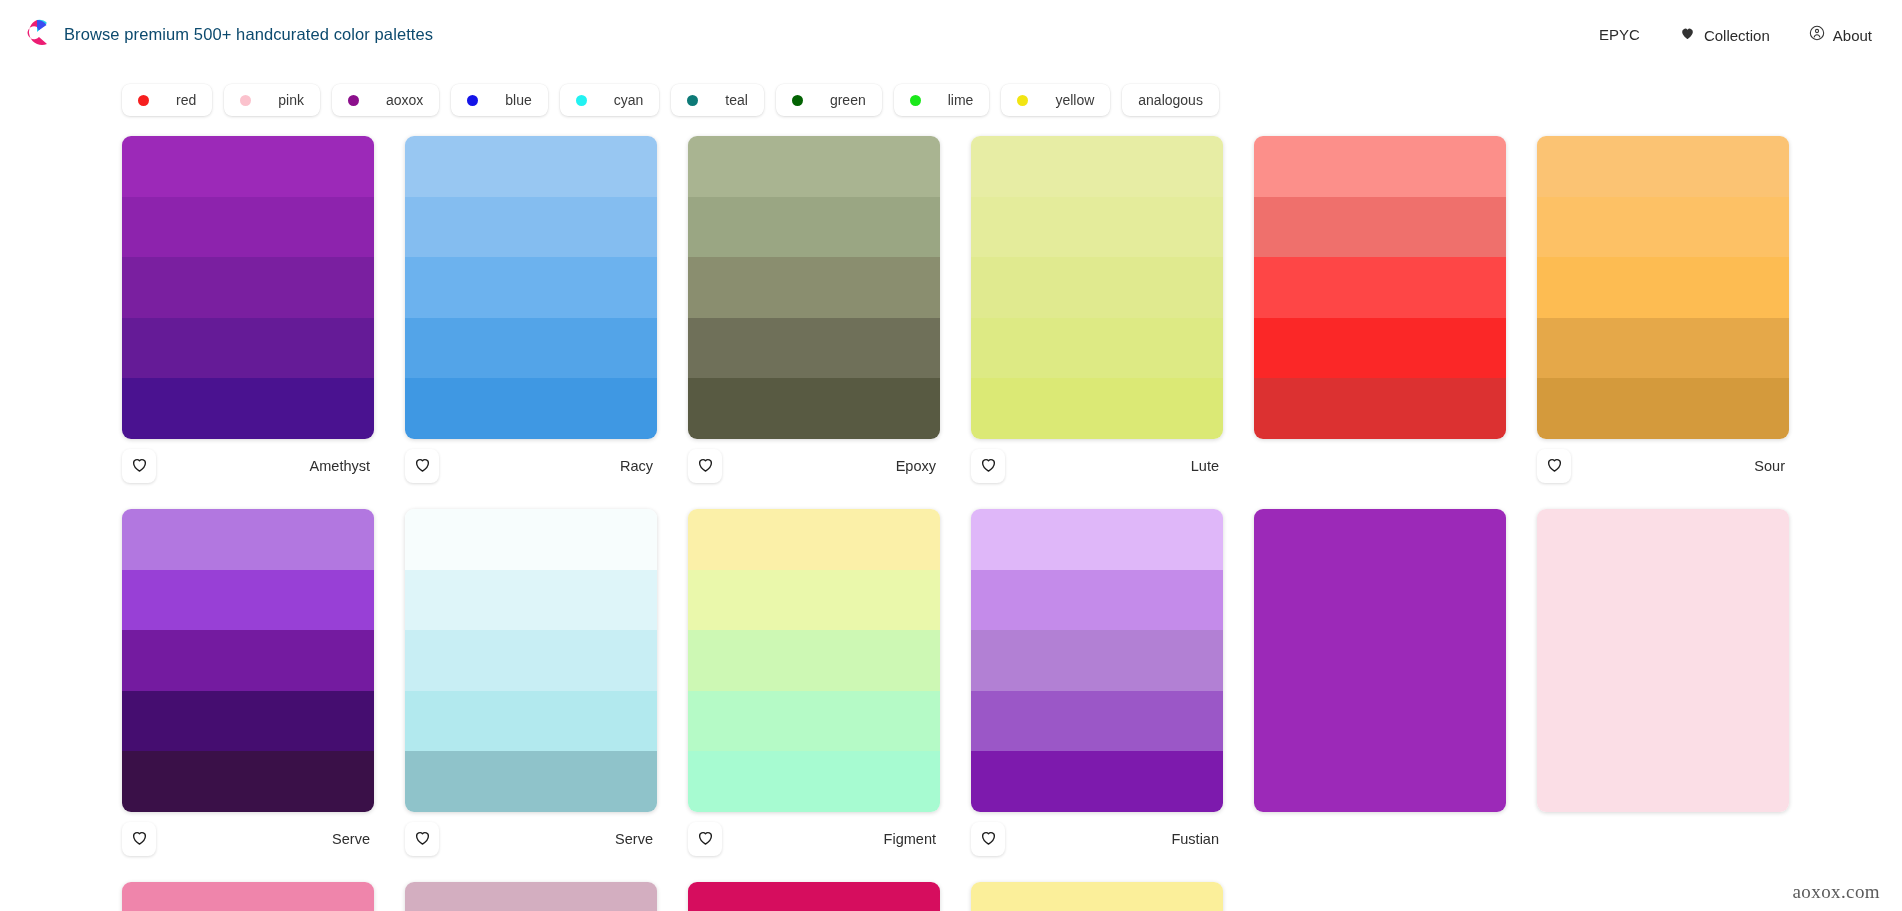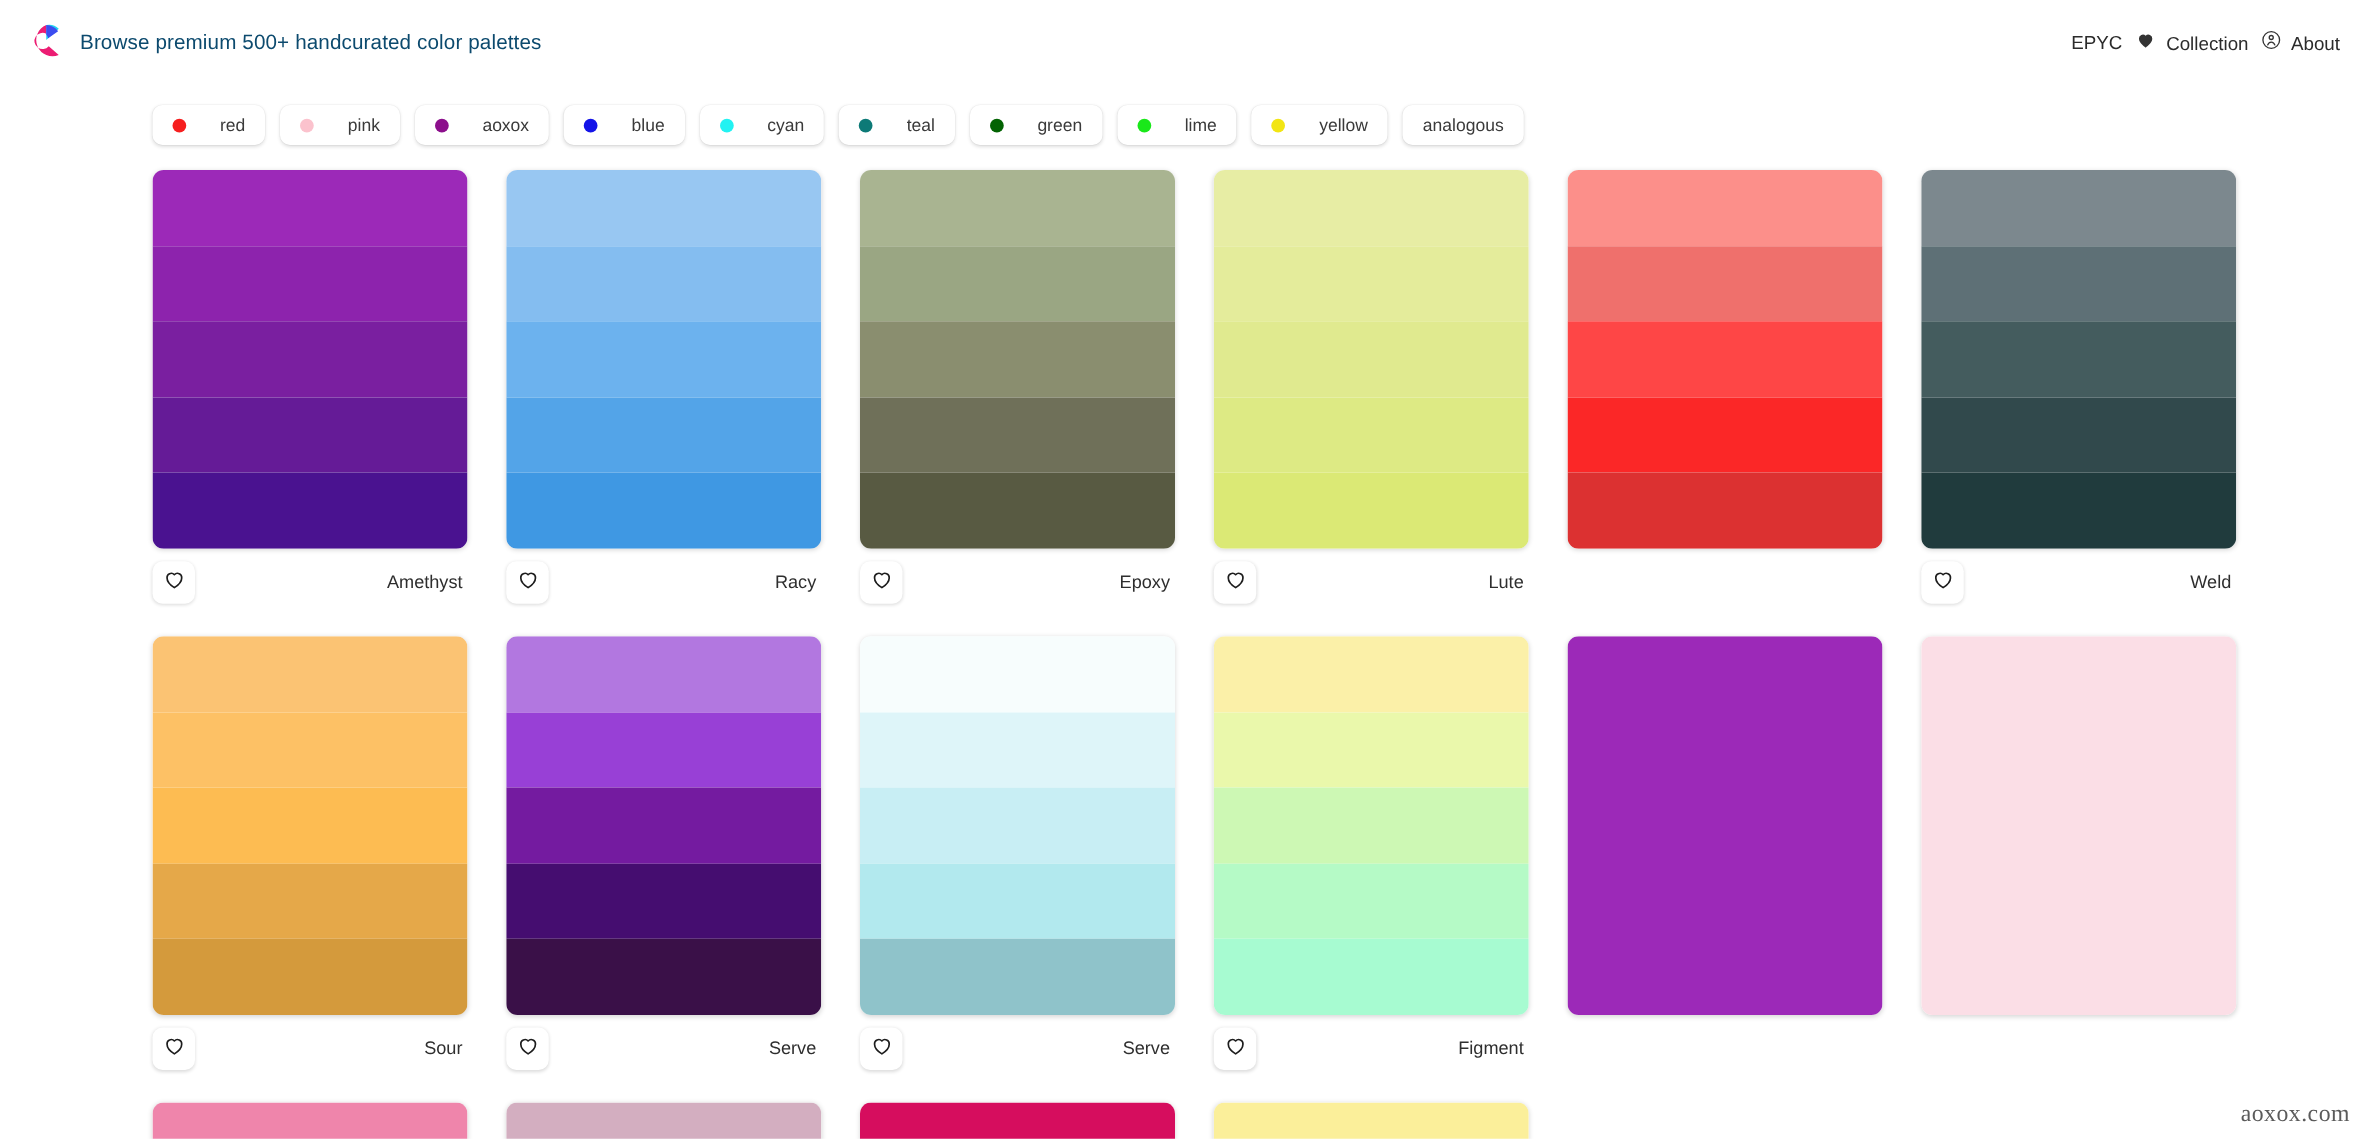--- a/index.html
+++ b/index.html
@@ -34,21 +34,21 @@
   .brand-title {
     font-size: 16.5px;
     color: #0c4a6e;
     letter-spacing: 0.1px;
     white-space: nowrap;
   }
   .nav {
     margin-left: auto;
     display: flex;
     align-items: center;
-    gap: 10px;
+    gap: 39px;
     font-size: 15px;
     color: #2b2b2b;
   }
   .nav-item {
     display: flex;
     align-items: flex-end;
     gap: 8px;
     cursor: pointer;
     white-space: nowrap;
   }
@@ -291,37 +291,20 @@
       <div class="swatches">
         <div class="swatch" style="background: rgb(252, 143, 138);"></div>
         <div class="swatch" style="background: rgb(239, 112, 108);"></div>
         <div class="swatch" style="background: rgb(254, 70, 70);"></div>
         <div class="swatch" style="background: rgb(251, 39, 39);"></div>
         <div class="swatch" style="background: rgb(220, 49, 49);"></div>
       </div>
     </div>
     <div class="card">
       <div class="swatches">
-        <div class="swatch" style="background: rgb(124, 136, 142);"></div>
-        <div class="swatch" style="background: rgb(94, 112, 118);"></div>
-        <div class="swatch" style="background: rgb(68, 92, 94);"></div>
-        <div class="swatch" style="background: rgb(49, 73, 76);"></div>
-        <div class="swatch" style="background: rgb(32, 59, 61);"></div>
-      </div>
-      <div class="card-footer">
-        <div class="fav-btn">
-          <span><svg width="19" height="19" viewBox="0 0 24 24" fill="none" stroke="#1d1d1d" stroke-width="1.7" stroke-linejoin="round">
-              <path d="M12 20.3s-7.4-4.7-7.4-9.8A4.25 4.25 0 0 1 12 7.3a4.25 4.25 0 0 1 7.4 3.2c0 5.1-7.4 9.8-7.4 9.8z"></path>
-            </svg></span>
-        </div>
-        <span class="palette-name">Weld</span>
-      </div>
-    </div>
-    <div class="card">
-      <div class="swatches">
         <div class="swatch" style="background: rgb(251, 195, 115);"></div>
         <div class="swatch" style="background: rgb(253, 193, 101);"></div>
         <div class="swatch" style="background: rgb(253, 188, 82);"></div>
         <div class="swatch" style="background: rgb(229, 168, 73);"></div>
         <div class="swatch" style="background: rgb(212, 154, 60);"></div>
       </div>
       <div class="card-footer">
         <div class="fav-btn">
           <span><svg width="19" height="19" viewBox="0 0 24 24" fill="none" stroke="#1d1d1d" stroke-width="1.7" stroke-linejoin="round">
               <path d="M12 20.3s-7.4-4.7-7.4-9.8A4.25 4.25 0 0 1 12 7.3a4.25 4.25 0 0 1 7.4 3.2c0 5.1-7.4 9.8-7.4 9.8z"></path>
@@ -376,20 +359,37 @@
         <div class="fav-btn">
           <span><svg width="19" height="19" viewBox="0 0 24 24" fill="none" stroke="#1d1d1d" stroke-width="1.7" stroke-linejoin="round">
               <path d="M12 20.3s-7.4-4.7-7.4-9.8A4.25 4.25 0 0 1 12 7.3a4.25 4.25 0 0 1 7.4 3.2c0 5.1-7.4 9.8-7.4 9.8z"></path>
             </svg></span>
         </div>
         <span class="palette-name">Figment</span>
       </div>
     </div>
     <div class="card">
       <div class="swatches">
+        <div class="swatch" style="background: rgb(223, 183, 249);"></div>
+        <div class="swatch" style="background: rgb(196, 139, 234);"></div>
+        <div class="swatch" style="background: rgb(178, 128, 212);"></div>
+        <div class="swatch" style="background: rgb(155, 87, 199);"></div>
+        <div class="swatch" style="background: rgb(125, 26, 173);"></div>
+      </div>
+      <div class="card-footer">
+        <div class="fav-btn">
+          <span><svg width="19" height="19" viewBox="0 0 24 24" fill="none" stroke="#1d1d1d" stroke-width="1.7" stroke-linejoin="round">
+              <path d="M12 20.3s-7.4-4.7-7.4-9.8A4.25 4.25 0 0 1 12 7.3a4.25 4.25 0 0 1 7.4 3.2c0 5.1-7.4 9.8-7.4 9.8z"></path>
+            </svg></span>
+        </div>
+        <span class="palette-name">Fustian</span>
+      </div>
+    </div>
+    <div class="card">
+      <div class="swatches">
         <div class="swatch" style="background: rgb(156, 41, 184);"></div>
       </div>
     </div>
     <div class="card">
       <div class="swatches">
         <div class="swatch" style="background: rgb(251, 222, 230);"></div>
       </div>
     </div>
     <div class="card">
       <div class="swatches">

